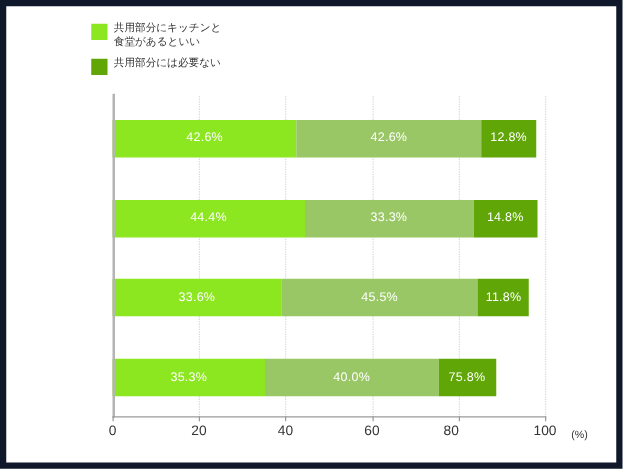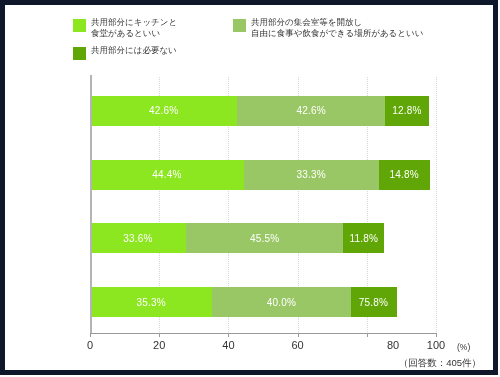--- a/index.html
+++ b/index.html
@@ -167,25 +167,20 @@
 </head>
 <body>
 
 <div id="chart-frame">
 
   <div id="legend">
     <div class="legend-row r1">
       <span class="legend-swatch" style="background: rgb(140, 230, 32);"></span>
       <span class="legend-label">共用部分にキッチンと
 食堂があるといい</span>
-    </div>
-    <div class="legend-row r2">
-      <span class="legend-swatch" style="background: rgb(154, 199, 101);"></span>
-      <span class="legend-label">共用部分の集会室等を開放し
-自由に食事や飲食ができる場所があるといい</span>
     </div>
     <div class="legend-row r3">
       <span class="legend-swatch" style="background: rgb(95, 166, 6);"></span>
       <span class="legend-label">共用部分には必要ない</span>
     </div>
   </div>
 
   <div id="plot">
     <div id="plot-bg"></div>
     <div id="gridlines">
@@ -212,21 +207,21 @@
             <span class="bar-value">44.4%</span>
           </div>
           <div class="bar-seg" style="width: 135px; background: rgb(154, 199, 101);">
             <span class="bar-value">33.3%</span>
           </div>
           <div class="bar-seg" style="width: 51.208px; background: rgb(95, 166, 6); text-align: center;">
             <span class="bar-value">14.8%</span>
           </div>
         </div>
         <div class="bar-row" style="top: 146.375px;">
-          <div class="bar-seg" style="width: 96px; background: rgb(140, 230, 32);">
+          <div class="bar-seg" style="width: 135px; background: rgb(140, 230, 32);">
             <span class="bar-value">33.6%</span>
           </div>
           <div class="bar-seg" style="width: 157.43px; background: rgb(154, 199, 101);">
             <span class="bar-value">45.5%</span>
           </div>
           <div class="bar-seg" style="width: 40.828px; background: rgb(95, 166, 6);">
             <span class="bar-value">11.8%</span>
           </div>
         </div>
         <div class="bar-row" style="top: 210.125px;">
@@ -250,20 +245,19 @@
   <div id="x-ticks">
       <div class="tick-mark" style="left: 85px;"></div>
       <div class="x-tick" style="left: 85px;">0</div>
       <div class="tick-mark" style="left: 154.2px;"></div>
       <div class="x-tick" style="left: 154.2px;">20</div>
       <div class="tick-mark" style="left: 223.4px;"></div>
       <div class="x-tick" style="left: 223.4px;">40</div>
       <div class="tick-mark" style="left: 292.6px;"></div>
       <div class="x-tick" style="left: 292.6px;">60</div>
       <div class="tick-mark" style="left: 361.8px;"></div>
-      <div class="x-tick" style="left: 376px; padding-left: 24px;">80</div>
+      <div class="x-tick" style="left: 344px; padding-left: 24px;">80</div>
       <div class="tick-mark" style="left: 431px;"></div>
       <div class="x-tick" style="left: 431px;">100</div>
     </div>
   <div id="x-unit">(%)</div>
-  <div id="answer-count">（回答数：405件）</div>
 
 </div>
 
 </body></html>

